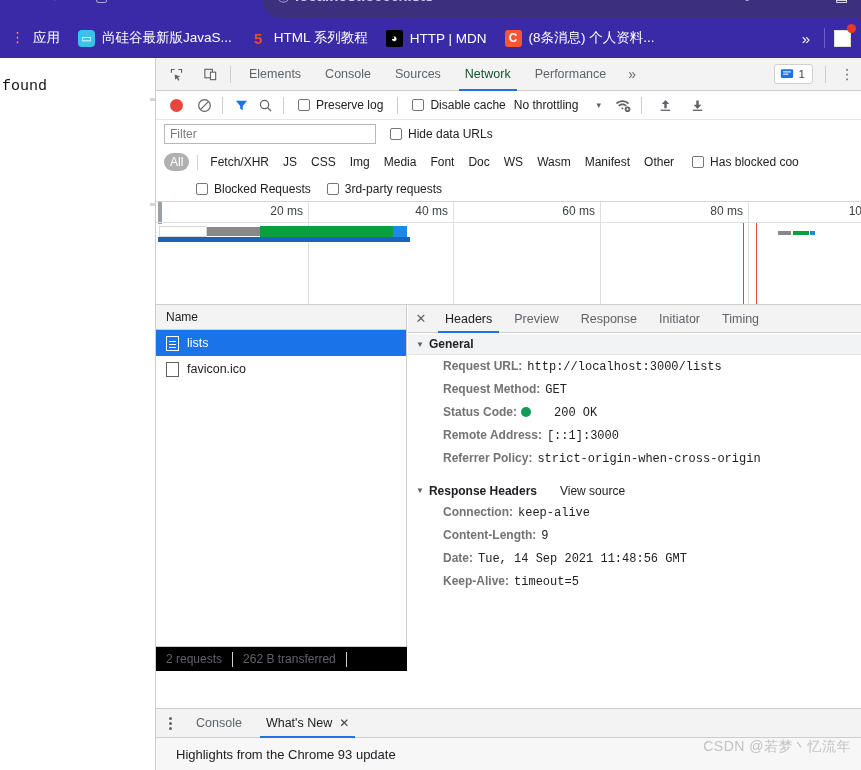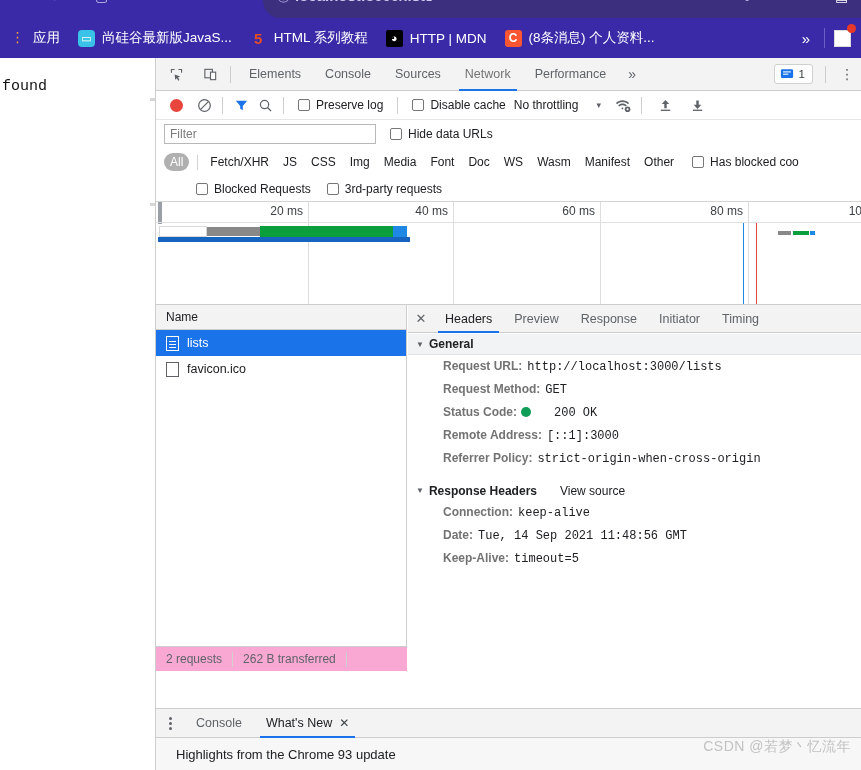--- a/index.html
+++ b/index.html
@@ -105,21 +105,21 @@
   .dt-tool-btn {
     width: 28px; height: 26px; margin-left: 6px;
     display: flex; align-items: center; justify-content: center;
     color: #5f6368;
   }
   .vsep { width: 1px; height: 17px; background: #cdcdcd; margin: 0 6px; }
   .dt-tab {
     height: 33px; padding: 0 12px; display: flex; align-items: center;
     font-size: 12.5px; color: #5f6368; position: relative; white-space: nowrap;
   }
-  .dt-tab.active { color: #737373; }
+  .dt-tab.active { color: #14532d; }
   .dt-tab.active::after {
     content: ""; position: absolute; left: 6px; right: 6px; bottom: 0;
     height: 2px; background: #1a73e8;
   }
   .dt-more { padding: 0 10px; color: #5f6368; font-size: 14px; }
   .dt-right { margin-left: auto; display: flex; align-items: center; }
   .issues-pill {
     display: flex; align-items: center; gap: 5px;
     border: 1px solid #d0d0d0; border-radius: 3px;
     padding: 2px 7px 2px 5px; margin-right: 6px; background: #fff;
@@ -228,21 +228,21 @@
   .file-ico.doc::before, .file-ico.doc::after {
     content: ""; position: absolute; left: 2px; right: 2px; height: 1px; background: #5f6368;
   }
   .file-ico.doc::before { top: 4px; box-shadow: 0 3px 0 #5f6368; }
   .file-ico.doc::after { top: 10px; }
   .req-row.sel .file-ico.doc::before { background: #fff; box-shadow: 0 3px 0 #fff; }
   .req-row.sel .file-ico.doc::after { background: #fff; }
 
   .req-footer {
     position: absolute; left: 0; bottom: 0; width: 251px; height: 25px;
-    background: #f9a8d4; border-top: 1px solid #cdcdcd;
+    background: #000000; border-top: 1px solid #cdcdcd;
     display: flex; align-items: center; font-size: 12px; color: #5f6368;
   }
   .rf-item { padding: 0 10px; white-space: nowrap; }
   .rf-sep { width: 1px; height: 15px; background: #d0d0d0; }
 
   
   .detail {
     position: absolute; left: 252px; top: 0; width: 454px; height: 366px;
     background: #fff;
   }
@@ -620,20 +620,24 @@
           <span class="tri">▼</span>
           <span>Response Headers</span>
           <span class="view-source">View source</span>
         </div>
 
         <div class="kv">
           <span class="k">Connection:</span>
           <span class="v">keep-alive</span>
         </div>
         <div class="kv">
+          <span class="k">Content-Length:</span>
+          <span class="v">9</span>
+        </div>
+        <div class="kv">
           <span class="k">Date:</span>
           <span class="v">Tue, 14 Sep 2021 11:48:56 GMT</span>
         </div>
         <div class="kv">
           <span class="k">Keep-Alive:</span>
           <span class="v">timeout=5</span>
         </div>
       </div>
     </div>
   </div>

